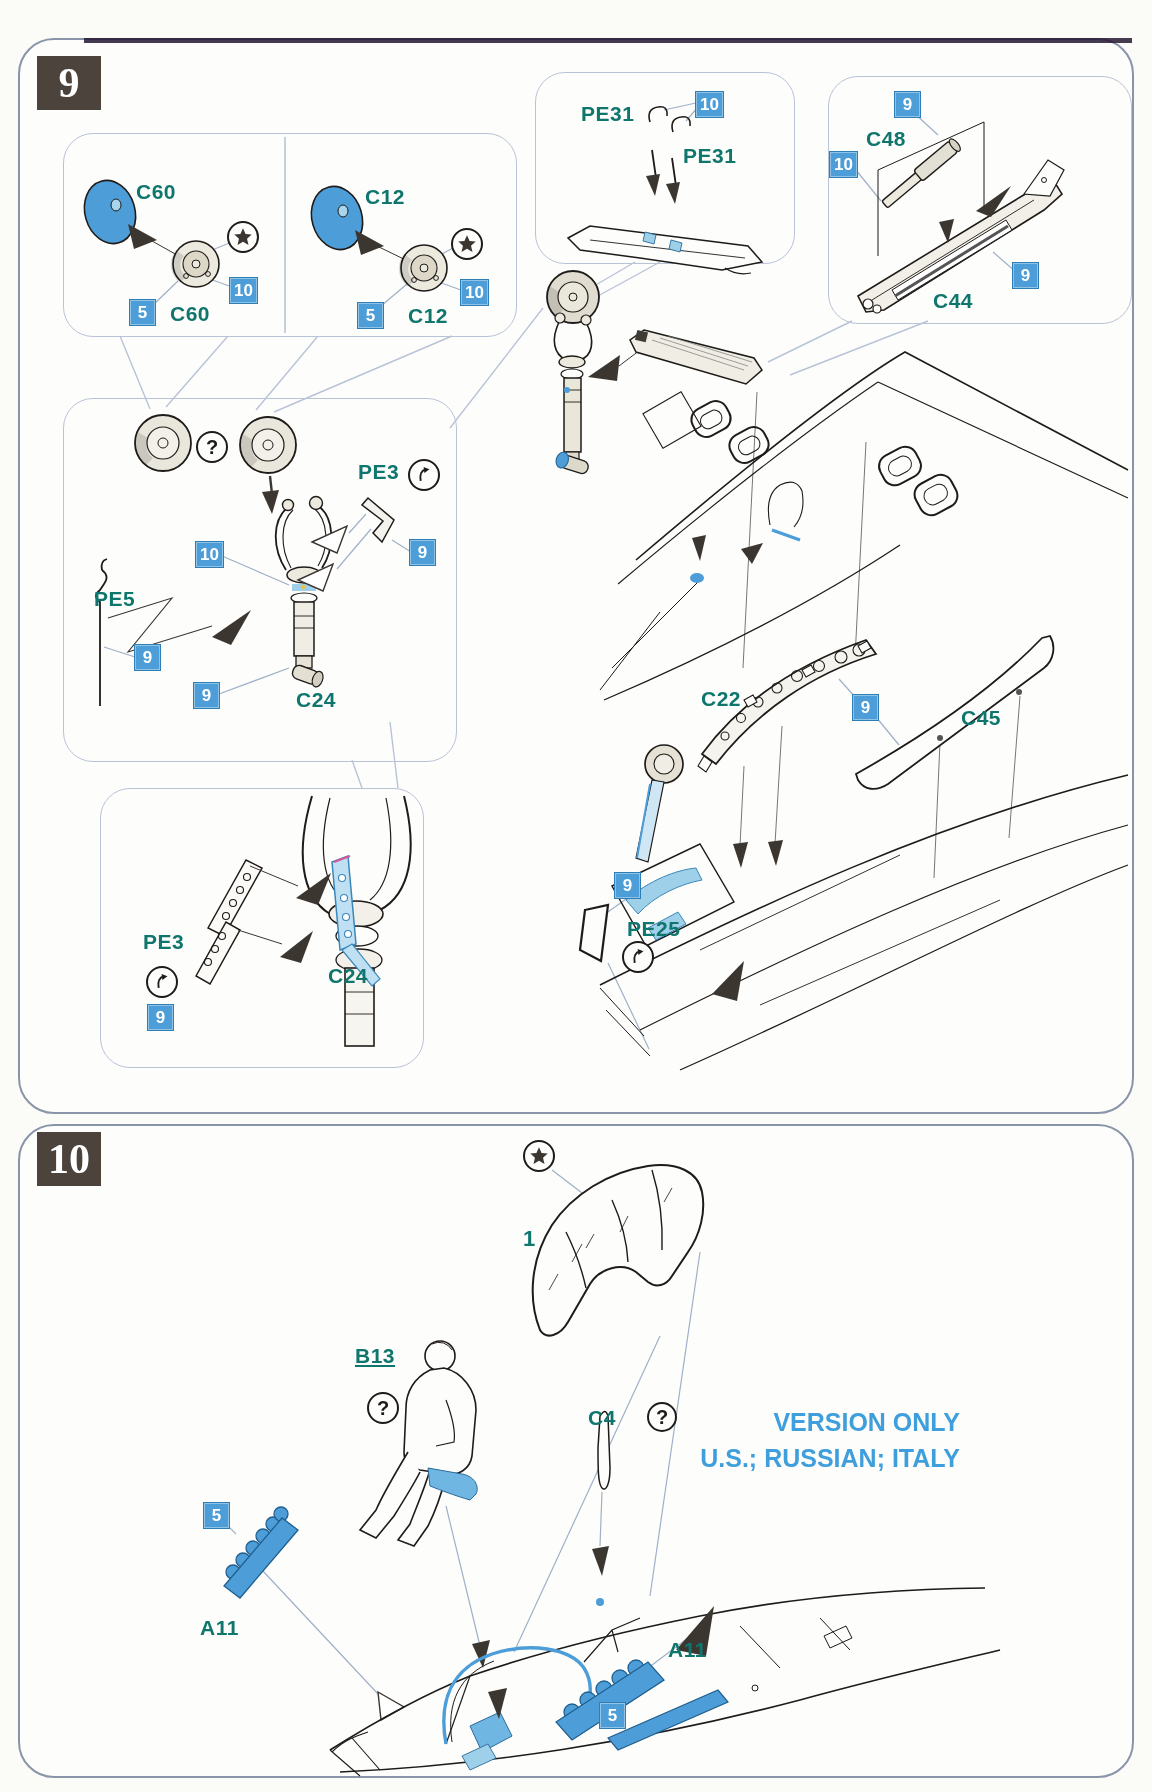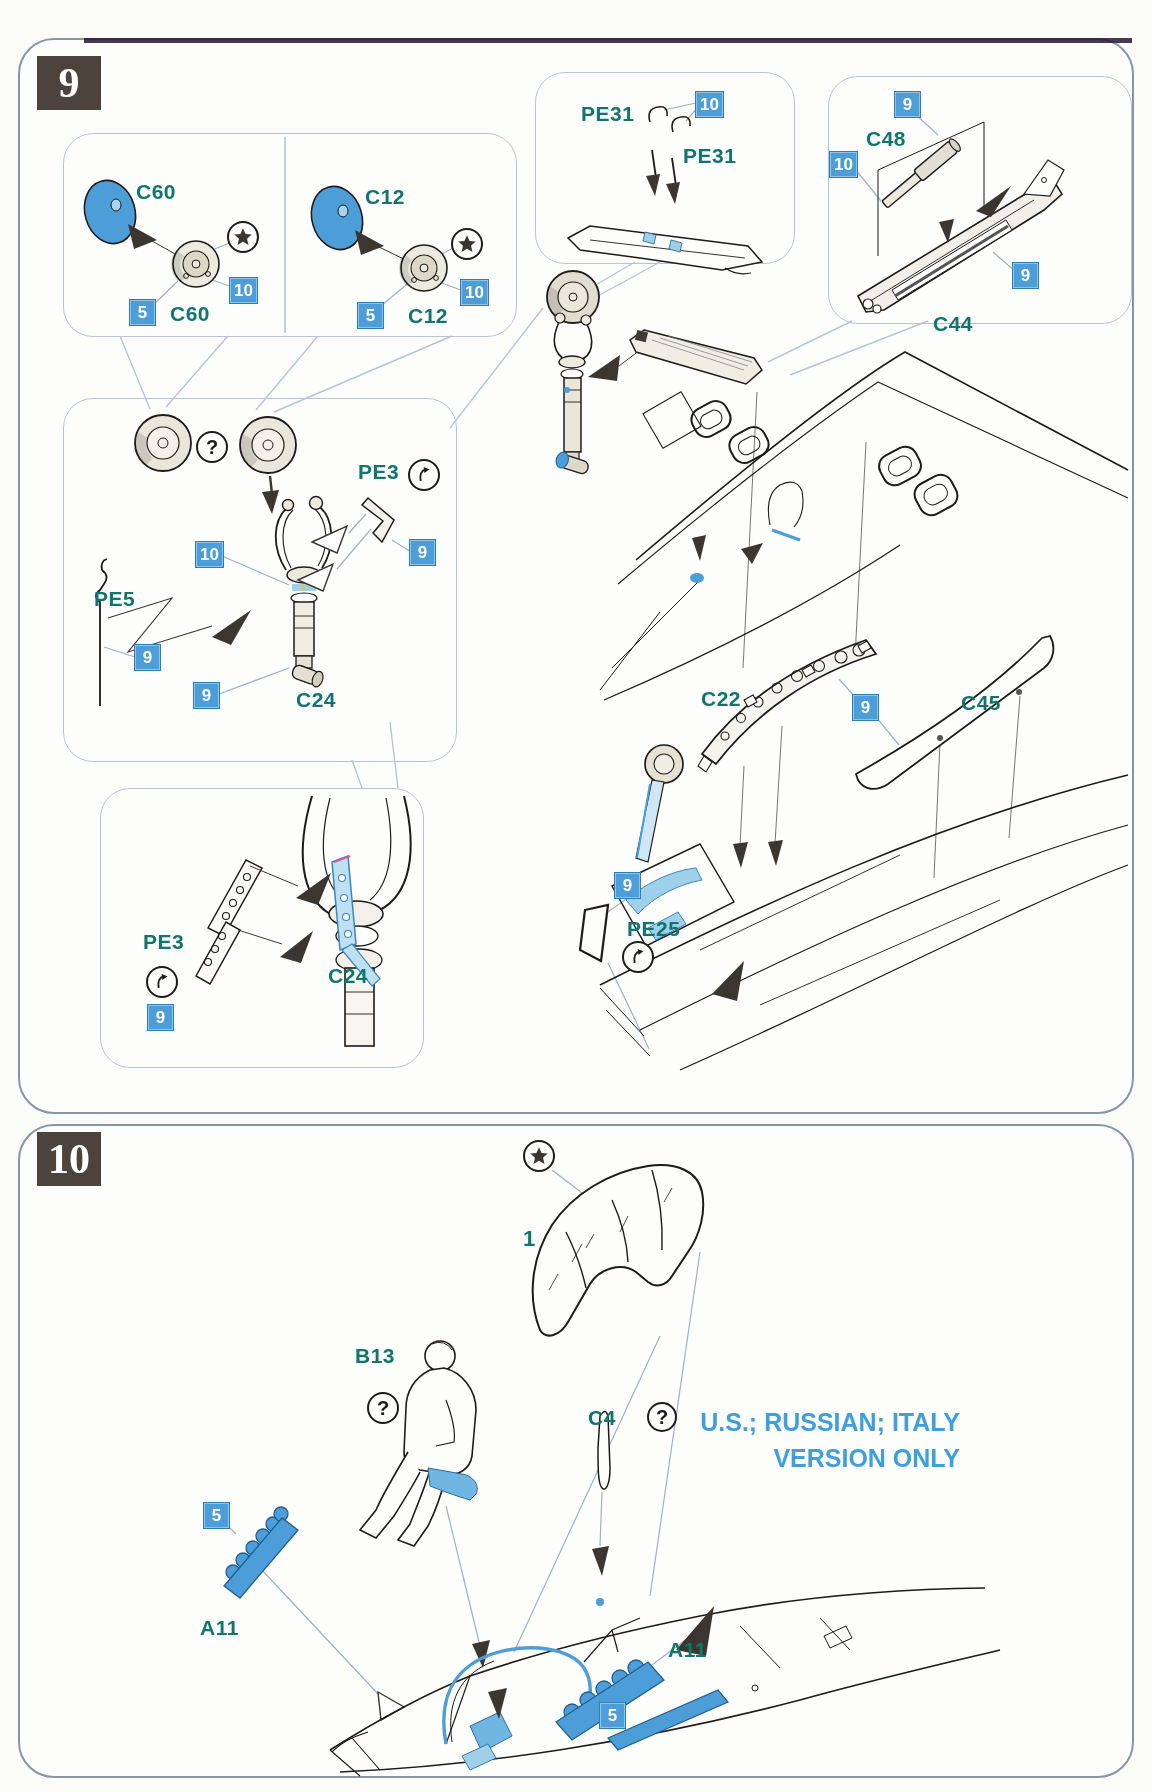--- a/index.html
+++ b/index.html
@@ -352,26 +352,26 @@
 <div class="stepnum" style="left:37px;top:56px;">9</div>
 <div class="stepnum" style="left:37px;top:1132px;">10</div>
 
 <div class="plabel" style="left:136px;top:180px;">C60</div>
 <div class="plabel" style="left:170px;top:302px;">C60</div>
 <div class="plabel" style="left:365px;top:185px;">C12</div>
 <div class="plabel" style="left:408px;top:304px;">C12</div>
 <div class="plabel" style="left:581px;top:102px;">PE31</div>
 <div class="plabel" style="left:683px;top:144px;">PE31</div>
 <div class="plabel" style="left:866px;top:127px;">C48</div>
-<div class="plabel" style="left:933px;top:289px;margin-top:23px;">C44</div>
+<div class="plabel" style="left:933px;top:289px;">C44</div>
 <div class="plabel" style="left:94px;top:547px;margin-top:40px;">PE5</div>
 <div class="plabel" style="left:358px;top:460px;">PE3</div>
 <div class="plabel" style="left:296px;top:688px;">C24</div>
 <div class="plabel" style="left:701px;top:687px;">C22</div>
-<div class="plabel" style="left:961px;top:691px;">C45</div>
+<div class="plabel" style="left:961px;top:706px;">C45</div>
 <div class="plabel" style="left:627px;top:917px;">PE25</div>
 <div class="plabel" style="left:143px;top:930px;">PE3</div>
 <div class="plabel" style="left:328px;top:964px;">C24</div>
 
 <div class="badge" style="left:130px;top:300px;">5</div>
 <div class="badge" style="left:230px;top:278px;">10</div>
 <div class="badge" style="left:358px;top:303px;">5</div>
 <div class="badge" style="left:461px;top:280px;">10</div>
 <div class="badge" style="left:696px;top:92px;">10</div>
 <div class="badge" style="left:895px;top:92px;">9</div>
@@ -414,24 +414,24 @@
       <polygon points="11.5,2.5 18.5,5 12.5,9.5" fill="#1e1b19"></polygon>
     </svg>
 </div>
 
 <div class="circ" style="left:523px;top:1140px;">
   <svg viewBox="0 0 24 24" width="22" height="22">
       <polygon points="12,2.5 14.8,8.8 21.5,9.4 16.4,13.9 18,20.8 12,17.2 6,20.8 7.6,13.9 2.5,9.4 9.2,8.8" fill="#3c3631"></polygon>
     </svg>
 </div>
 <div class="plabel" style="left:523px;top:1227px;font-size:22px;">1</div>
-<div class="plabel" style="left:355px;top:1344px;">B13</div>
+<div class="plabel" style="left:355px;top:1344px;text-decoration:underline;">B13</div>
 <div class="circ" style="left:367px;top:1392px;">?</div>
 <div class="plabel" style="left:588px;top:1406px;">C4</div>
 <div class="circ" style="left:647px;top:1402px;width:30px;height:30px;">?</div>
 <div class="note" style="left:610px;top:1404px;width:350px;">
+  <div>VERSION ONLY</div>
   <div>U.S.; RUSSIAN; ITALY</div>
-  <div>VERSION ONLY</div>
 </div>
 <div class="badge" style="left:204px;top:1503px;">5</div>
 <div class="plabel" style="left:200px;top:1616px;">A11</div>
 <div class="plabel" style="left:668px;top:1638px;">A11</div>
 <div class="badge" style="left:600px;top:1703px;">5</div>
 
 </body></html>

